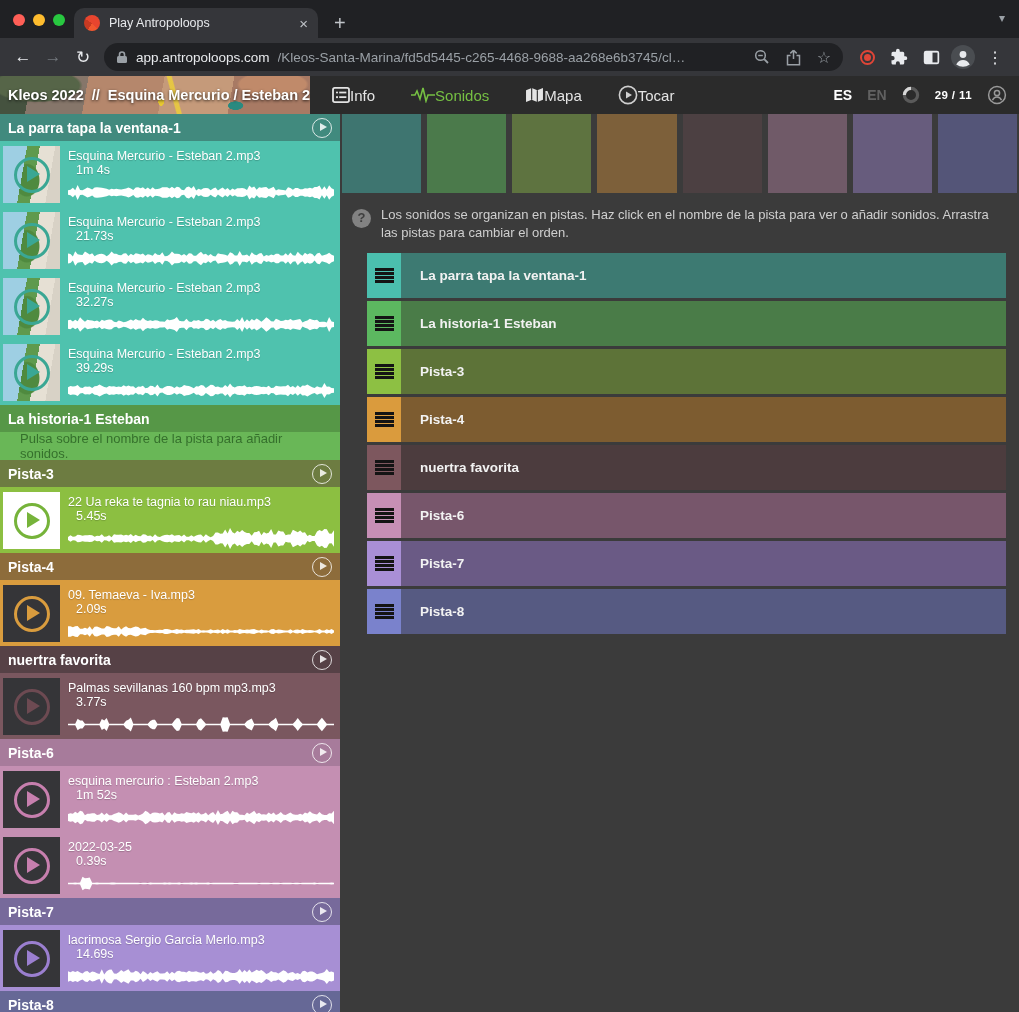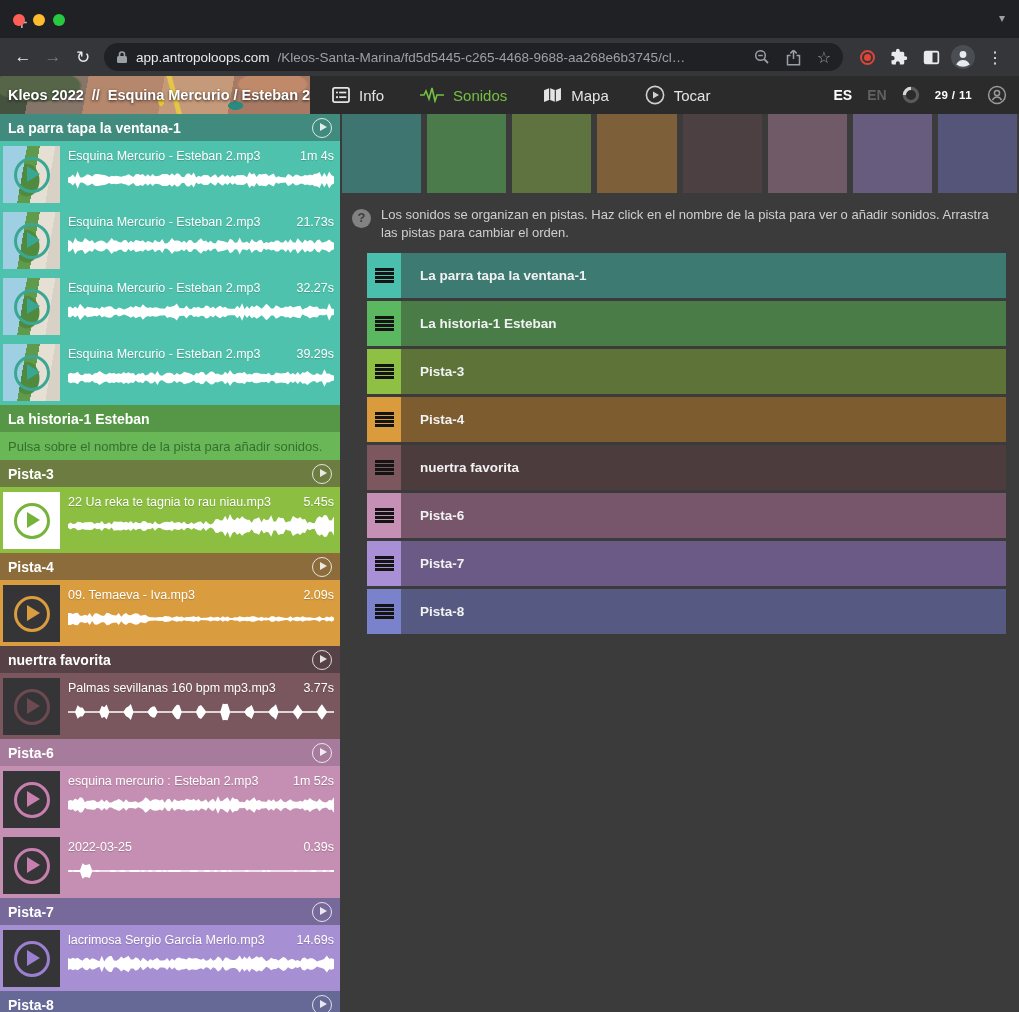--- a/index.html
+++ b/index.html
@@ -41,21 +41,21 @@
                  radial-gradient(16px 9px at 76% 78%, #2a8a80 0 45%, transparent 50%),
                  radial-gradient(5px 7px at 52% 68%, #e8c832 0 55%, transparent 60%),
                  linear-gradient(75deg, transparent 0 55%, rgba(235,205,60,.85) 55.4% 56.6%, transparent 57%),
                  radial-gradient(70px 26px at 12% 25%, #566548 0 60%, transparent 65%),
                  radial-gradient(60px 22px at 88% 22%, #c08a6a 0 55%, transparent 60%),
                  linear-gradient(100deg, #45523f 0 10%, #86766a 10% 28%, #b5876c 28% 52%, #c59a7a 52% 74%, #a87a64 74%); }
   .hdr-title { display:flex; gap:8px; align-items:baseline; color:#fff; font-weight:700; font-size:14.5px;
                text-shadow:0 1px 3px rgba(0,0,0,.75); white-space:nowrap; }
   .hdr-sep { font-weight:700; }
   .nav { display:flex; align-items:center; gap:36px; margin-left:22px; }
-  .nav-item { display:flex; gap:9px; align-items:center; color:#e4e4e4; font-size:15px; }
+  .nav-item { display:flex; align-items:center; color:#e4e4e4; font-size:15px; }
   .nav-item.active { color:#76c043; }
   .hdr-right { margin-left:auto; display:flex; align-items:center; gap:15px; margin-right:12px; }
   .lang-es { color:#fff; font-weight:700; font-size:14px; }
   .lang-en { color:#616161; font-weight:700; font-size:14px; }
   .counter { color:#fff; font-weight:700; font-size:11.5px; letter-spacing:.4px; }
 
   
   .content { display:flex; height:898px;border-radius:7px; }
   .sidebar { width:340px; flex:none; display:flex; flex-direction:column; overflow:hidden; }
   .mainarea { flex:1; min-width:0; display:flex; flex-direction:column; }
@@ -77,26 +77,26 @@
   .thumb[data-thumb="photo"] { background:
       linear-gradient(100deg, #9ecfe3 0 36%, rgba(158,207,227,0) 36%),
       radial-gradient(20px 26px at 42% 60%, #4f8a3f 0 60%, transparent 65%),
       linear-gradient(100deg, #5f9a4d 0 55%, #e6e0d4 55% 78%, #d8d2c6 78%); }
   .thumb-play { width:36px; height:36px; border:3px solid var(--accent); border-radius:50%; position:relative; }
   .thumb-play::after { content:''; position:absolute; left:10px; top:6.5px;
                        border-left:13px solid var(--accent);
                        border-top:8.5px solid transparent; border-bottom:8.5px solid transparent; }
   .clip-main { flex:1; min-width:0; display:flex; flex-direction:column; padding-top:3px; }
   .clip-top { display:flex; justify-content:space-between; color:#fff; font-size:12.5px;
-              text-shadow:0 1px 1px rgba(0,0,0,.2); }
+              text-shadow:0 1px 1px rgba(0,0,0,.2);flex-direction:column; }
   .clip-title { white-space:nowrap; overflow:hidden; text-overflow:ellipsis; }
   .clip-dur { margin-left:8px; flex:none; }
   svg.wave { width:100%; height:24px; margin-top:5px; display:block; }
   .hint { height:28px; flex:none; background:var(--body); display:flex; align-items:center;
-          padding:0 8px; font-size:13px; }
+          padding:0 20px; font-size:13px; }
 
   
   .swatches { display:flex; gap:6px; padding:0 2px; height:79px; flex:none; }
   .swatch { flex:1; }
   .infoline { display:flex; gap:10px; margin:13px 16px 0 12px; color:#cfcfcf; font-size:13px; line-height:1.42; }
   .qmark { flex:none; width:19px; height:19px; border-radius:50%; background:#828282; color:#3e3e3e;
            font-weight:700; font-size:13px; display:flex; align-items:center; justify-content:center; margin-top:3px; }
   .rows { margin:10px 13px 0 27px; display:flex; flex-direction:column; gap:3px; }
   .row { height:45px; display:flex; }
   .handle { width:34px; flex:none; background:var(--h); display:flex; align-items:center; justify-content:center; }
@@ -106,20 +106,25 @@
               color:#f2f2f2; font-size:13.5px; font-weight:600; }
 </style>
 </head>
 <body>
 
 <div class="tabstrip">
   <div class="lights">
     <span class="light red"></span>
     <span class="light yellow"></span>
     <span class="light green"></span>
+  </div>
+  <div class="tab">
+    <span class="favicon"></span>
+    <span class="tab-title">Play Antropoloops</span>
+    <span class="tab-close">×</span>
   </div>
   <span class="newtab">+</span>
   <span class="tabs-chevron">▾</span>
 </div>
 
 <div class="toolbar">
   <span class="tb-ico">←</span>
   <span class="tb-ico dim">→</span>
   <span class="tb-ico">↻</span>
   <div class="urlpill">

